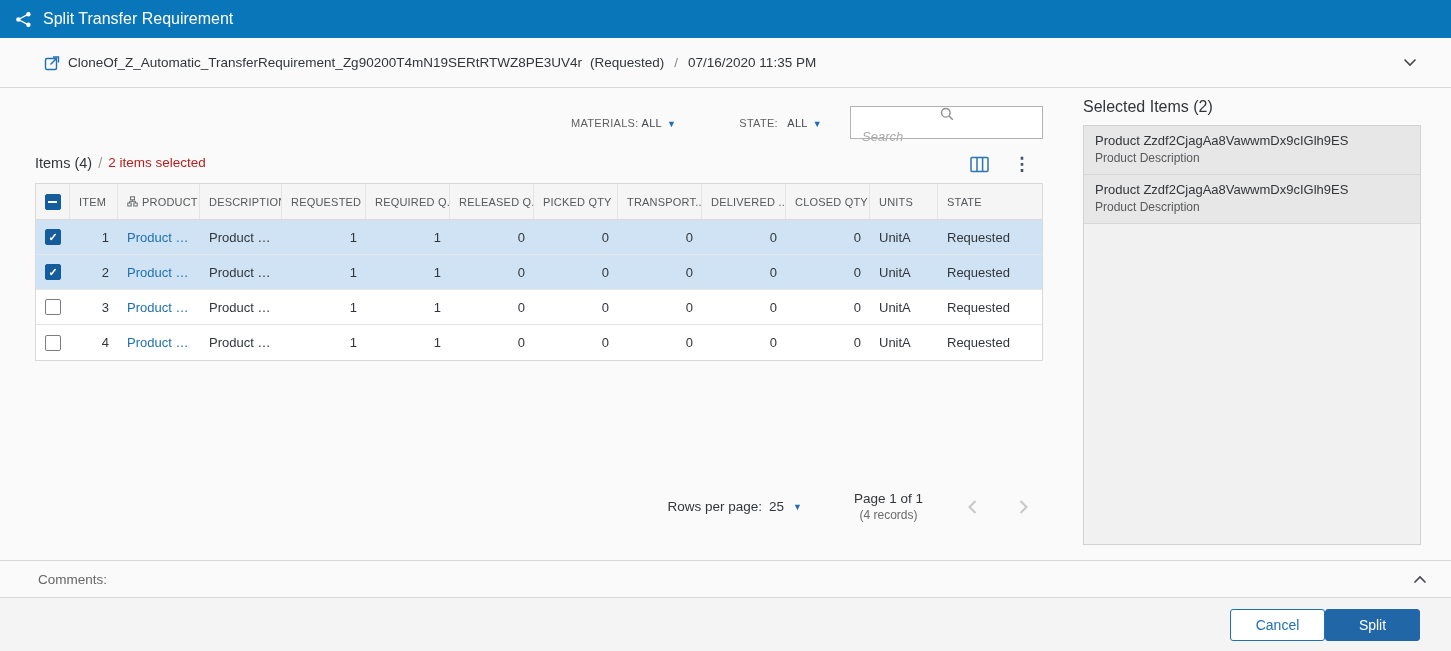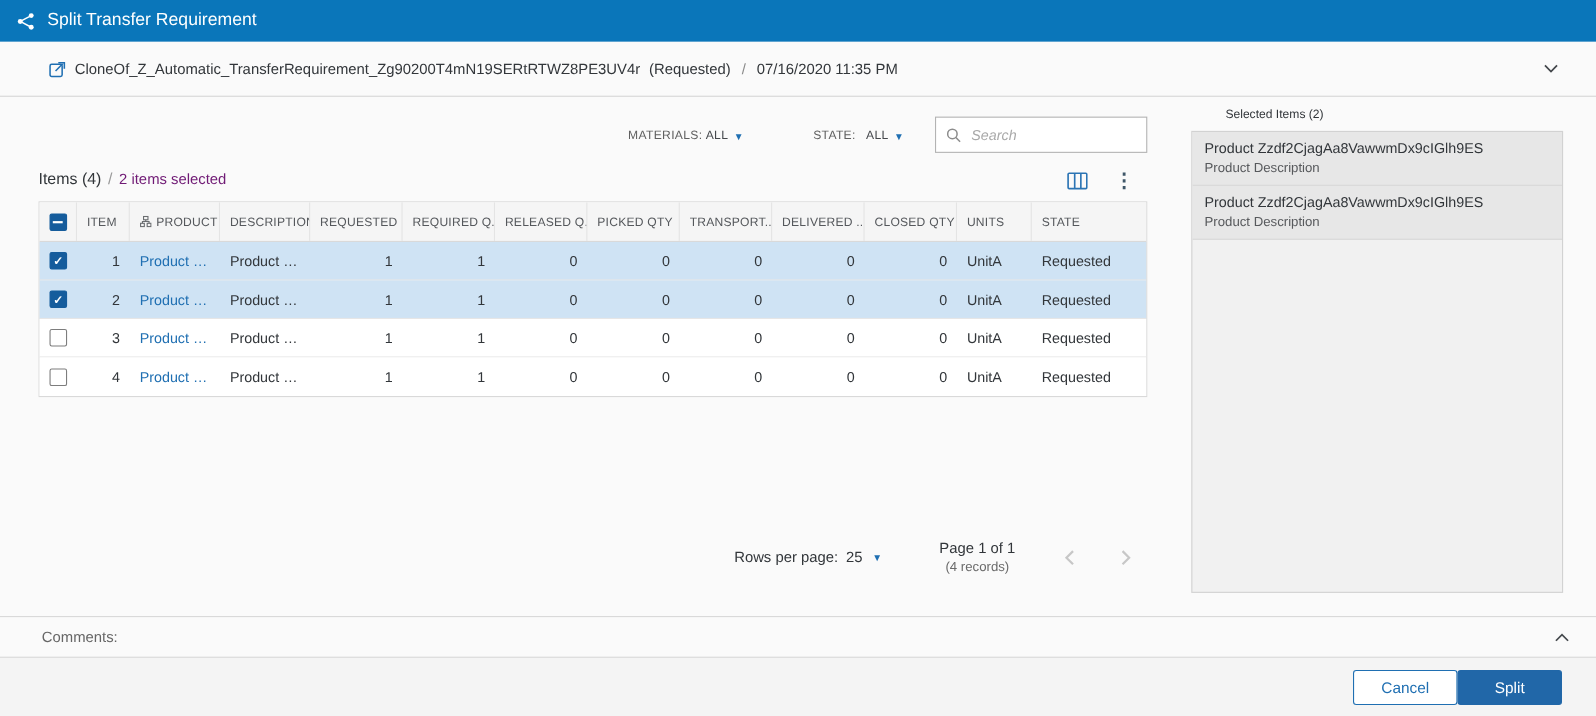--- a/index.html
+++ b/index.html
@@ -28,30 +28,30 @@
 
   
   .content-left { position:absolute; left:35px; top:88px; width:1008px; }
 
   .filters-row { display:flex; justify-content:flex-end; align-items:center; gap:28px; margin-top:18px; height:33px; }
   .filter { display:flex; align-items:flex-end; gap:3px; font-size:11px; letter-spacing:.3px; color:#5f5f5f; cursor:pointer;padding-left:35px; }
   .filter .fvalue { color:#45484c; }
   .caret { color:var(--link,#1f6fb2); font-size:9px; margin-left:2px; }
   .searchbox {
     width:193px; height:33px; background:#fff; border:1px solid #b3b3b3;
-    display:flex; align-items:center; gap:7px; padding:14px 9px;
+    display:flex; align-items:center; gap:7px; padding:0 9px;flex-direction:column;
   }
   .searchbox input {
     border:none; outline:none; background:transparent; width:100%;
     font-family:"Liberation Sans", sans-serif; font-size:13px; color:#444;
   }
   .searchbox input::placeholder { color:#a9a9a9; font-style:italic; }
 
   .items-header { display:flex; align-items:flex-start; gap:6px; margin-top:16px; margin-bottom:10px; font-size:14.5px; }
-  .items-selected { color:#701a75; font-size:13.5px; }
+  .items-selected { color:#b91c1c; font-size:13.5px; }
   .sep-slash { color:#9a9a9a; }
   .header-icons { margin-left:auto; display:flex; align-items:center; gap:24px; padding-right:12px; }
   .icon-btn { cursor:pointer; display:flex; align-items:center; }
   .kebab { font-size:18px; color:#3e5668; line-height:1; font-weight:bold; letter-spacing:0; cursor:pointer; }
 
   
   .table { border:1px solid #d9d9d9; background:#fff; }
   .thead, .tr {
     display:grid;
     grid-template-columns:34px 48px 82px 82px 84px 84px 84px 84px 84px 84px 84px 68px 1fr;
@@ -84,21 +84,21 @@
     margin-top:130px; padding-right:14px; font-size:13.5px; color:#32363a;
   }
   .rows-per-page { display:flex; align-items:center; gap:7px; cursor:pointer; }
   .page-info { text-align:center; margin:0 44px 0 52px; }
   .page-info .records { font-size:12px; color:#6a6a6a; margin-top:2px; }
   .pg-btn { cursor:default; display:flex; align-items:center; }
   .pg-btn.prev { margin-right:40px; }
 
   
   .right-panel { position:absolute; left:1083px; top:98px; width:338px; }
-  .rp-title { font-size:11px; margin-bottom:9px; color:#32363a;margin-left:31px; }
+  .rp-title { font-size:16px; margin-bottom:9px; color:#32363a; }
   .rp-box { border:1px solid #d2d2d2; background:#f1f1f1; height:420px; overflow:hidden; }
   .rp-item { background:#e7e7e7; border-bottom:1px solid #d7d7d7; padding:7px 11px 9px; cursor:pointer; }
   .rp-item-title { font-size:13px; color:#32363a; white-space:nowrap; overflow:hidden; text-overflow:ellipsis; }
   .rp-item-sub { font-size:12px; color:#57595c; margin-top:3px; }
 
   
   .comments-bar {
     position:absolute; left:0; right:0; top:560px; height:37px;
     border-top:1px solid #d9d9d9; background:#fafafa;
     display:flex; align-items:center; padding:0 24px 0 38px; font-size:13.5px; color:#666;

